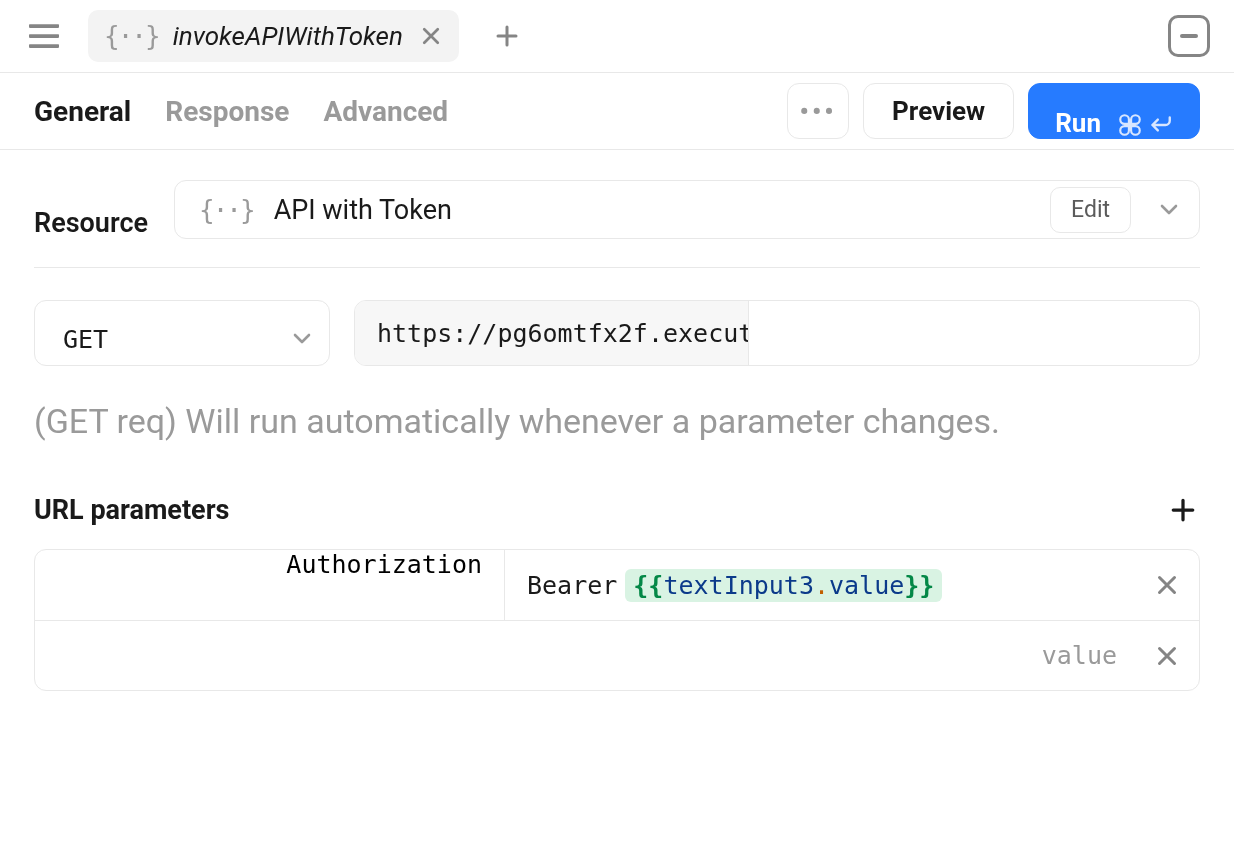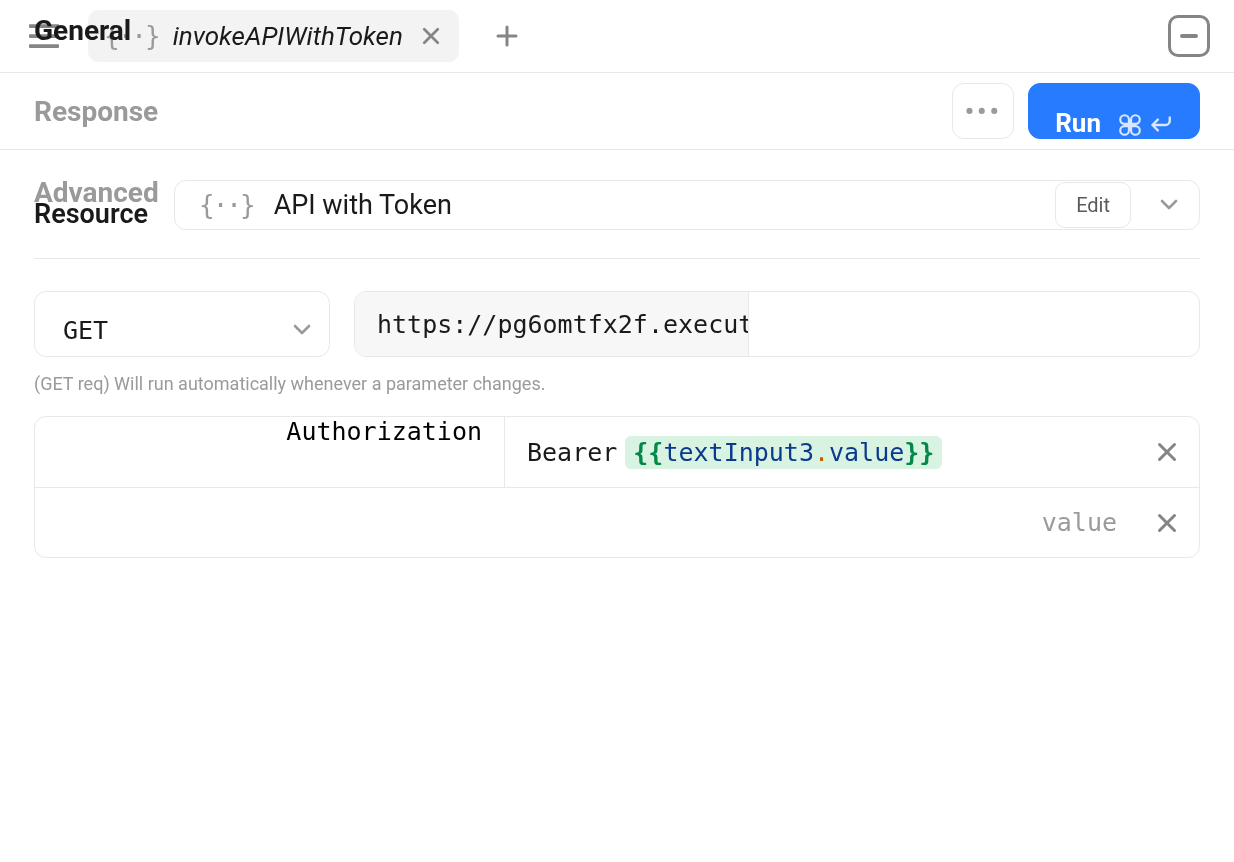--- a/index.html
+++ b/index.html
@@ -57,21 +57,21 @@
   .collapse-btn { width:42px; height:42px; border:3px solid var(--gray-55); border-radius:10px; }
   .collapse-btn .bar { width:18px; height:3.5px; background:var(--gray-55); border-radius:2px; }
 
   
   .toolbar {
     display:flex; align-items:center;
     height:78px; padding:0 34px;
     border-top:1px solid var(--gray-15);
     border-bottom:1px solid var(--gray-15);
   }
-  .segtabs { display:flex; gap:48px; font-size:28px; font-weight:700;flex-direction:column; }
+  .segtabs { display:flex; gap:34px; font-size:28px; font-weight:700; }
   .segtab { color:var(--gray-45); cursor:pointer; }
   .segtab.active { color:var(--gray-90); }
   .toolbar-spacer { flex:1; }
   .btn {
     height:56px; border-radius:12px; border:1.5px solid var(--gray-15);
     display:flex; align-items:center; justify-content:center;
     font-size:26px; font-weight:700; cursor:pointer; background:#fff;
   }
   .btn-more { width:62px; margin-right:14px; color:var(--gray-45); letter-spacing:3px; }
   .btn-preview { padding:0 28px; margin-right:14px; }
@@ -83,28 +83,28 @@
   .run-shortcut svg { width:26px; height:26px; }
 
   
   .form { padding:30px 34px 0; }
 
   .row { display:flex; align-items:flex-end; }
   .row.resource { gap:26px; padding-bottom:28px; border-bottom:1px solid var(--gray-15); }
   .label { font-size:27px; font-weight:600; }
 
   .resource-box {
-    flex:1; height:50px; border:1.5px solid var(--gray-15); border-radius:12px;
+    flex:1; height:59px; border:1.5px solid var(--gray-15); border-radius:12px;
     display:flex; align-items:center; padding:0 12px 0 24px; gap:20px;
   }
   .resource-icon { color:var(--gray-45); display:flex; }
   .resource-name { font-size:27px; flex:1; }
   .edit-pill {
     height:46px; padding:12px 20px; border:1.5px solid var(--gray-15); border-radius:10px;
-    display:flex; align-items:center; font-size:20px; color:var(--gray-70); cursor:pointer;margin-left:21px;
+    display:flex; align-items:center; font-size:23px; color:var(--gray-70); cursor:pointer;margin-left:21px;
   }
   .caret { width:36px; display:flex; align-items:center; justify-content:center; color:var(--gray-45); cursor:pointer; }
   .caret svg, .method-caret svg { width:18px; height:12px; }
 
   .row.request { gap:24px; margin-top:32px; }
   .method {
     width:296px; height:66px; border:1.5px solid var(--gray-15); border-radius:12px;
     display:flex; align-items:center; padding:12px 18px 0 28px; cursor:pointer;
   }
   .method-name { font-family:var(--mono); font-size:25px; flex:1; }
@@ -119,21 +119,21 @@
     display:flex; align-items:center; padding:0 22px;
     font-family:var(--mono); font-size:25px; color:var(--gray-90);
     white-space:nowrap; overflow:hidden;
   }
   .url-input {
     flex:1; border:none; outline:none; padding:0 22px;
     font-family:var(--mono); font-size:25px; color:var(--gray-90);
   }
   .url-input::placeholder { color:var(--gray-45); }
 
-  .hint { margin-top:16px; font-size:18px; color:var(--gray-45); }
+  .hint { margin-top:35px; font-size:34px; color:var(--gray-45); }
 
   
   .section-hd {
     display:flex; align-items:center; justify-content:space-between;
     margin-top:52px;
   }
   .section-title { font-size:27px; font-weight:700; }
   .section-title.muted { color:var(--gray-45); font-weight:600; }
   .add-btn { width:34px; height:34px; display:flex; align-items:center; justify-content:center; cursor:pointer; }
   .add-btn svg { width:26px; height:26px; }
@@ -202,20 +202,21 @@
 </div>
 
 <div class="toolbar">
   <div class="segtabs">
     <span class="segtab active">General</span>
     <span class="segtab">Response</span>
     <span class="segtab">Advanced</span>
   </div>
   <div class="toolbar-spacer"></div>
   <div class="btn btn-more">•••</div>
+  <div class="btn btn-preview">Preview</div>
   <div class="btn btn-run">
     <span>Run</span>
     <span class="run-shortcut">
       <svg viewBox="0 0 24 24">
           <path d="M7 3a4 4 0 0 1 4 4v10a4 4 0 1 1-4-4h10a4 4 0 1 1-4 4V7a4 4 0 1 1 4 4H7a4 4 0 1 1 0-8z" fill="none" stroke="currentColor" stroke-width="2"></path>
         </svg>
       <svg viewBox="0 0 24 24">
           <path d="M5 12h12a4 4 0 0 0 4-4V5M5 12l5-5M5 12l5 5" fill="none" stroke="currentColor" stroke-width="2.2" stroke-linecap="round" stroke-linejoin="round"></path>
         </svg>
     </span>
@@ -247,20 +248,28 @@
           </svg>
       </span>
     </div>
     <div class="urlbox">
       <div class="url-base">https://pg6omtfx2f.execute</div>
     </div>
   </div>
 
   <div class="hint">(GET req) Will run automatically whenever a parameter changes.</div>
 
+  <div class="section-hd">
+    <span class="section-title">URL parameters</span>
+    <span class="add-btn dark">
+      <svg viewBox="0 0 24 24">
+          <path d="M12 3v18M3 12h18" stroke="currentColor" stroke-width="3" stroke-linecap="round"></path>
+        </svg>
+    </span>
+  </div>
 
 
   <div class="kv-table">
     <div class="kv-row">
       <div class="kv-key">
         <input class="kv-cell" value="Authorization" style="">
       </div>
       <div class="kv-val">
         <span class="kv-val-input">
           <span>Bearer </span>

